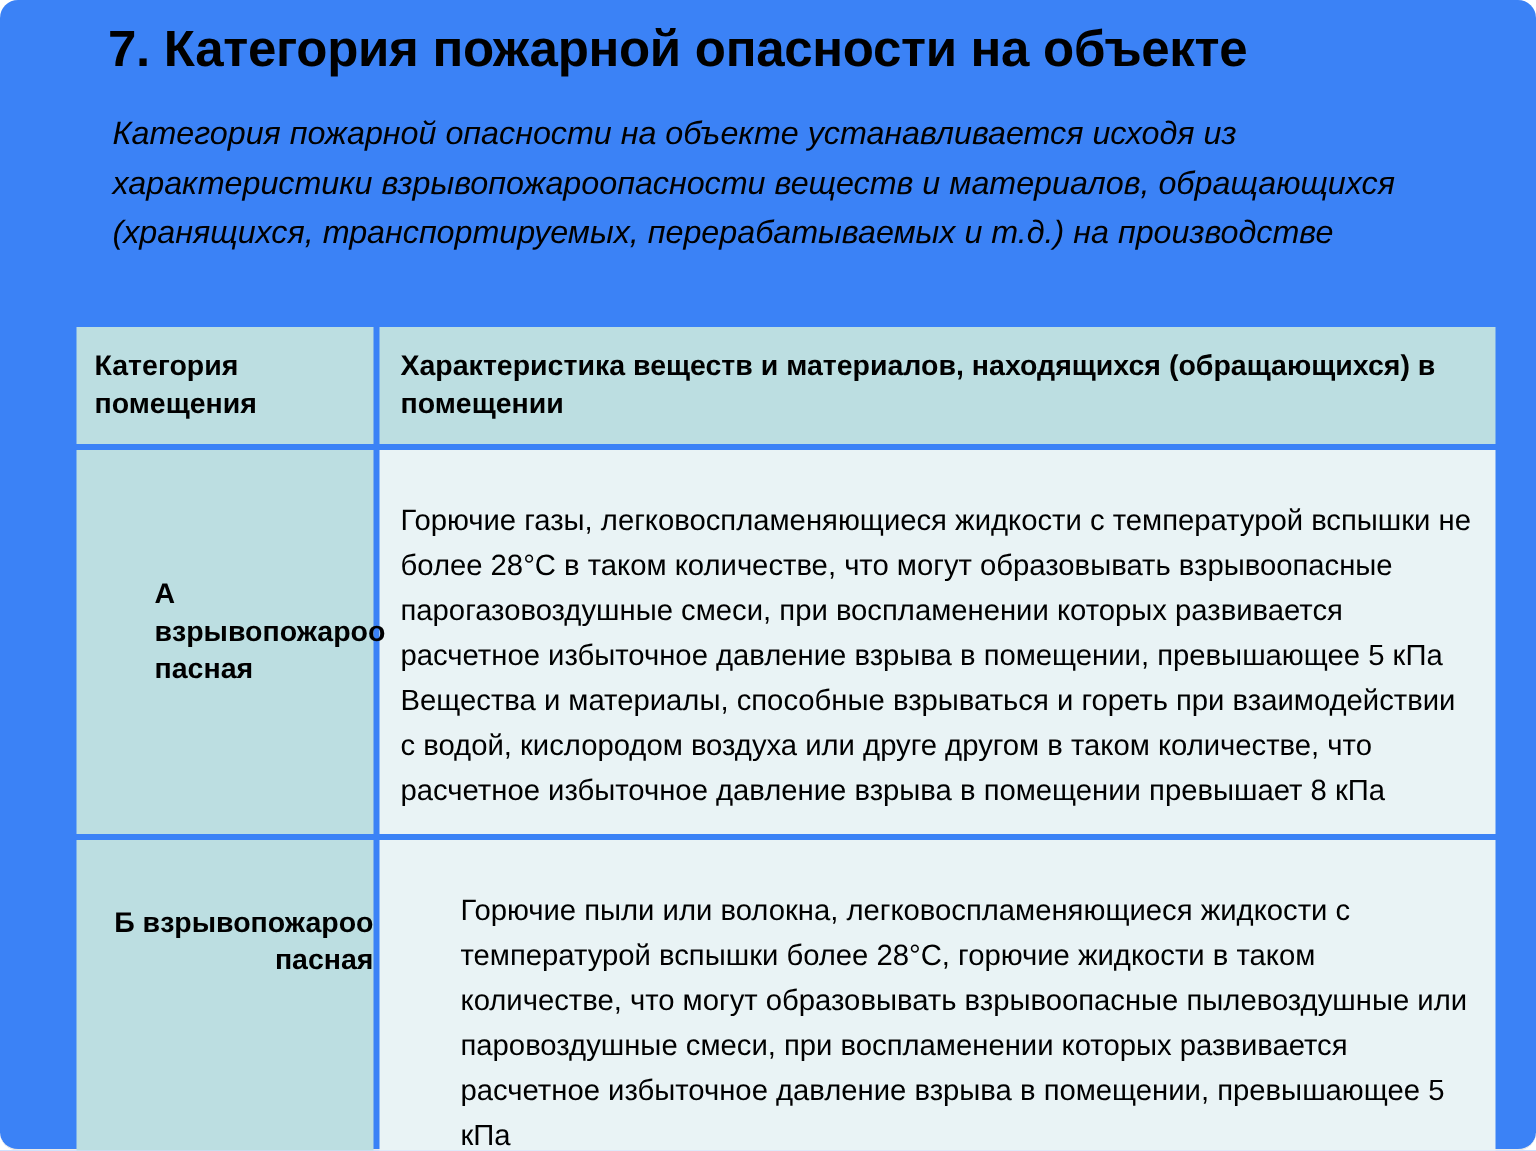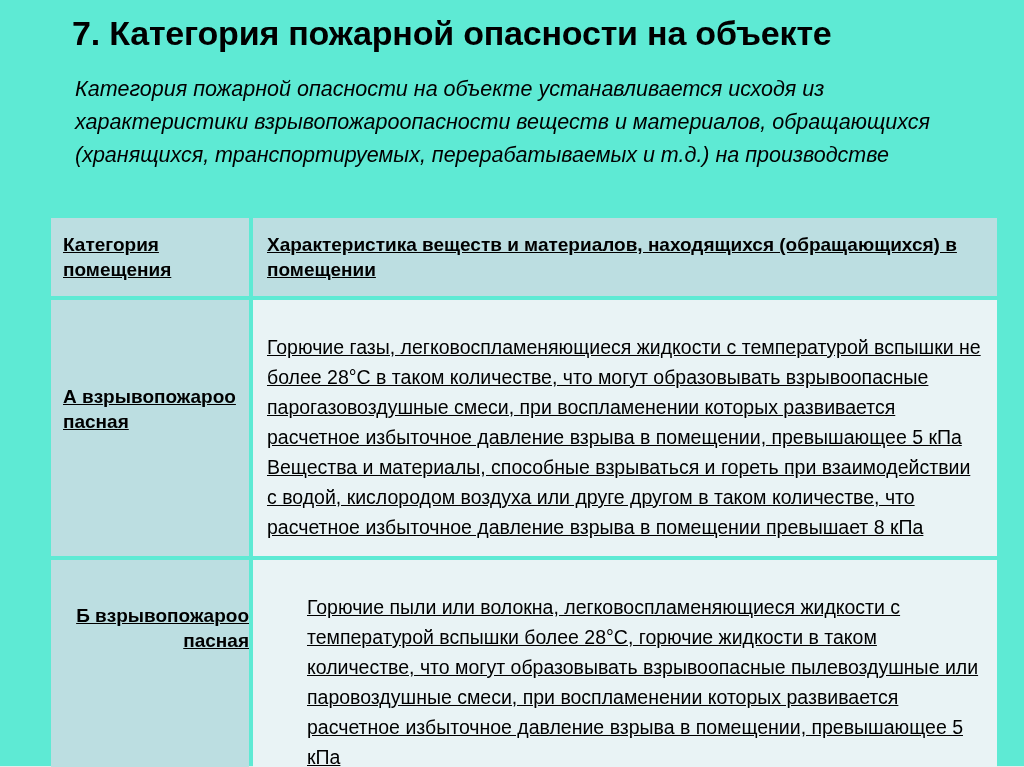--- a/index.html
+++ b/index.html
@@ -16,23 +16,24 @@
     color: #000000;
     position: relative;
   }
 
   .slide {
     position: absolute;
     left: 0;
     top: 0;
     width: 1024px;
     height: 767px;
-    background: #5eead4;
+    background: #3b82f6;
     border-bottom: 1px solid #e9e9e9;
     box-sizing: border-box;
+    border-radius: 12px;
   }
 
   
   .slide-title {
     position: absolute;
     left: 72px;
     top: 14px;
     width: 900px;
     font-size: 34px;
     font-weight: bold;
@@ -60,21 +61,20 @@
     left: 47px;
     top: 214px;
     width: 954px;
     border-collapse: separate;
     border-spacing: 4px 4px;
     table-layout: fixed;
   }
   .table td {
     vertical-align: top;
     padding: 0;
-    text-decoration: underline;
   }
 
   .col-cat   { width: 198px; }
   .col-desc  { width: 744px; }
 
   .cell-head-cat,
   .cell-head-desc {
     background: #bcdee1;
   }
   .cell-cat {
@@ -109,21 +109,21 @@
     line-height: 30px;
     padding: 8px 12px 10px 14px;
     color: #000000;
     margin-top: 24px;
   }
   .desc-text p {
     margin: 0;
   }
 
   
-  .cat-wrap-a { padding-top: 84px; }
+  .cat-wrap-a { padding-top: 84px; padding-left: 40px; }
   .cat-wrap-b { padding-top: 43px; text-align: right; }
 
   .row-a .cell-cat   { height: 256px; }
   .row-a .cell-desc  { height: 256px; }
   .row-b .cell-cat   { height: 176px; }
   .row-b .cell-desc  { height: 176px; padding-left: 40px; }
 </style>
 </head>
 <body>
 

